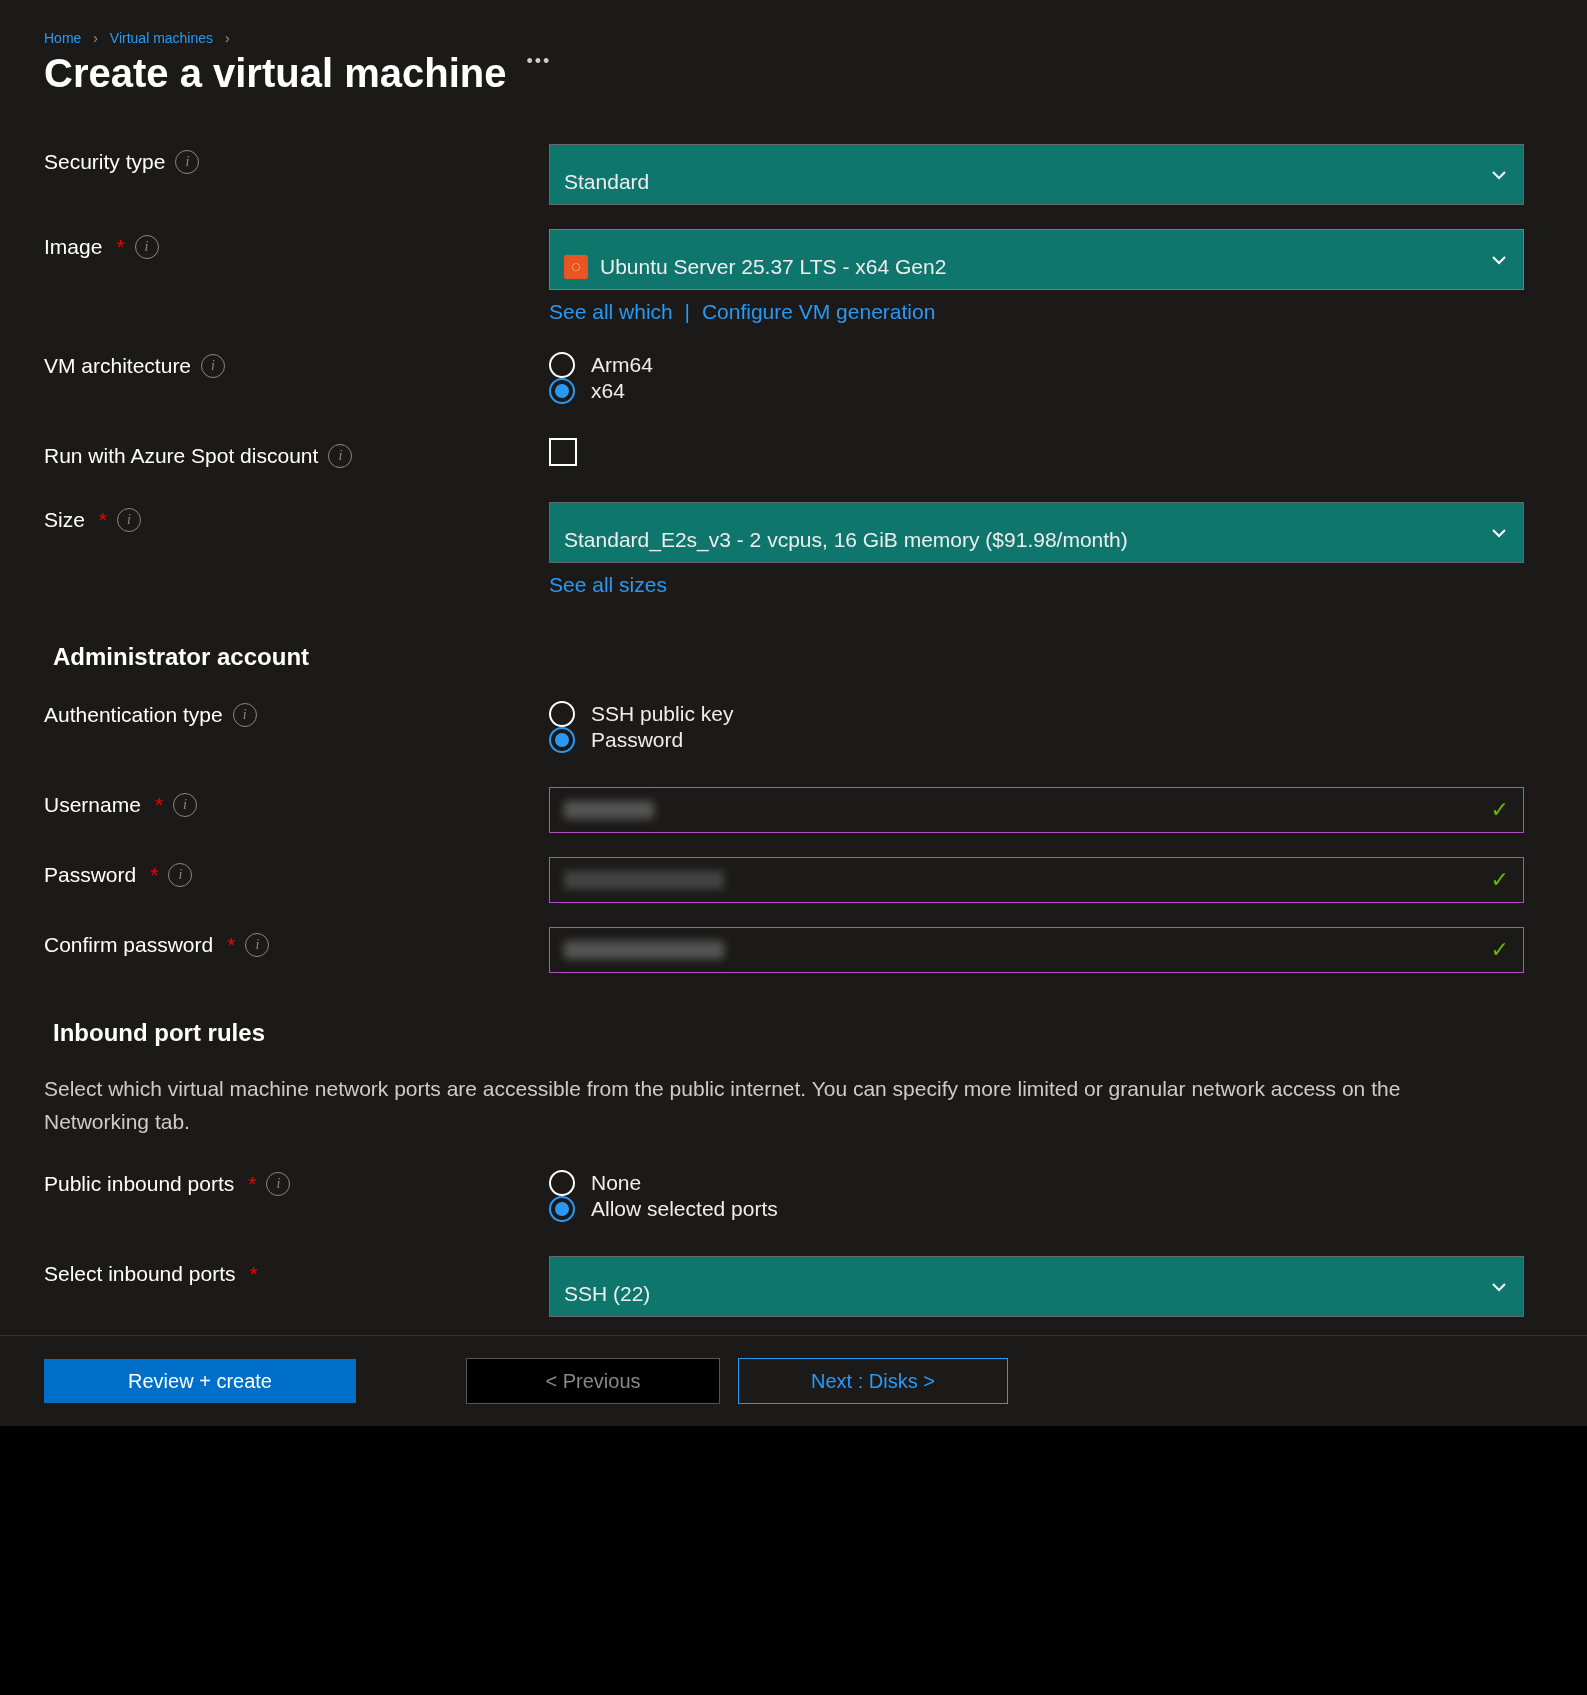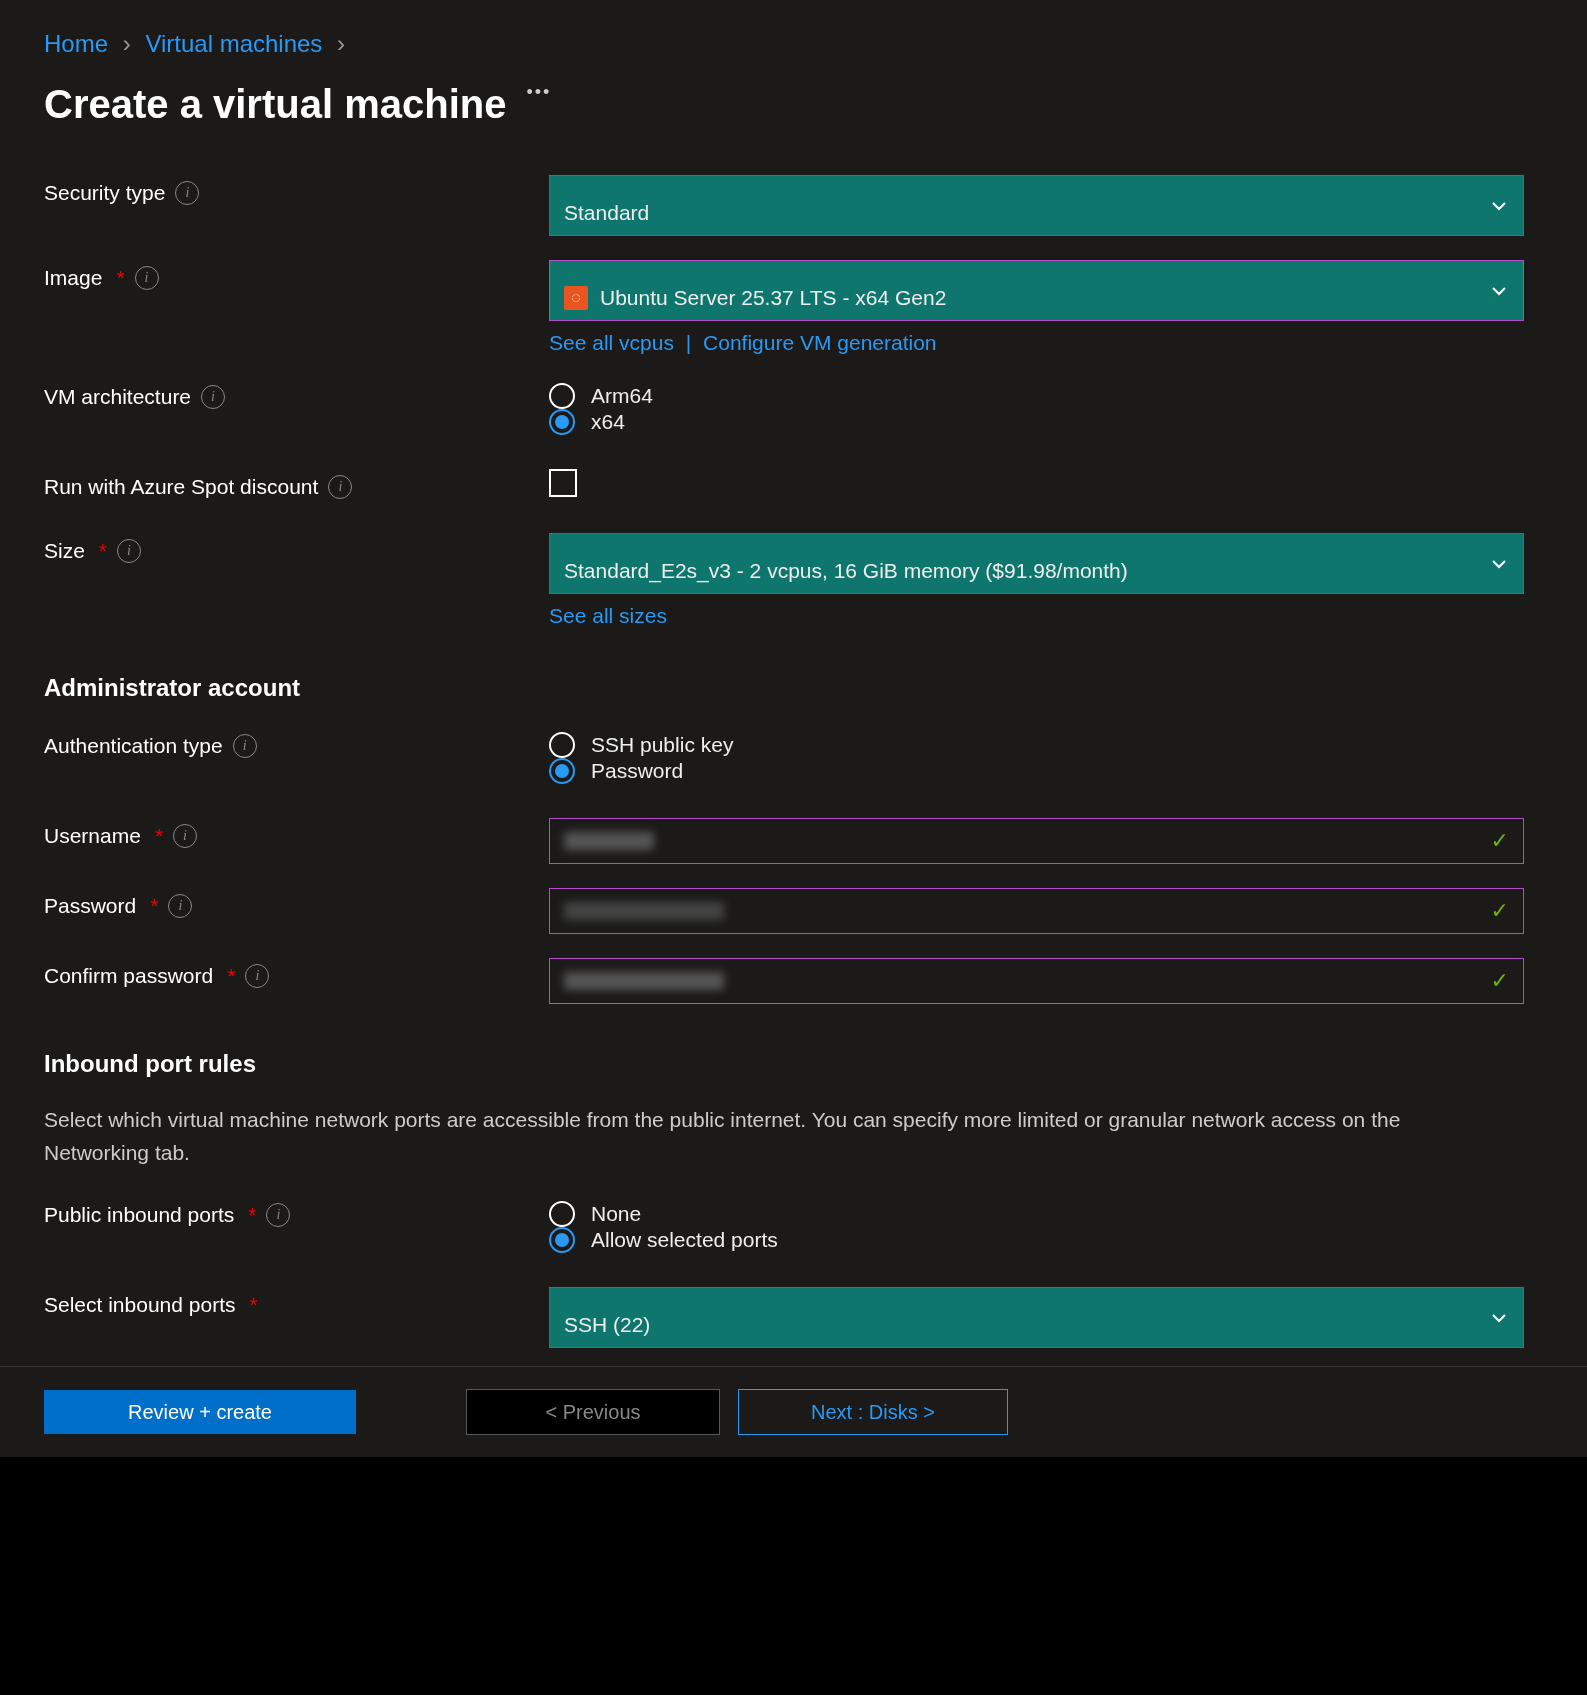--- a/index.html
+++ b/index.html
@@ -1,18 +1,18 @@
 <!DOCTYPE html>
 <html><head>
 <meta charset="utf-8">
 <style>
 html,body{margin:0;padding:0;background:#000;color:#fff;font-family:"Segoe UI",Arial,sans-serif;font-size:20px;font-weight:400}
 .wrap{width:1587px;background:#1b1a19;padding:0;box-sizing:border-box}
 .content{padding:30px 44px 10px 44px}
-.crumbs{font-size:24px;color:#2899f5;margin-bottom:24px}
+.crumbs{font-size:14px;color:#2899f5;margin-bottom:5px}
 .crumbs a{color:#2899f5;text-decoration:none}
 .crumbs .sep{color:#999;margin:0 8px}
 .page-title{display:flex;align-items:flex-start;gap:20px;margin-bottom:48px}
 .page-title h1{font-size:40px;font-weight:600;margin:0}
 .dots{letter-spacing:2px;color:#ccc;font-size:18px}
 .row{display:flex;align-items:flex-start;margin-bottom:24px}
 .row .label{width:505px;flex-shrink:0;display:flex;align-items:center;gap:10px;padding-top:6px;font-size:21px}
 .row .field{flex:1;max-width:975px}
 .req{color:#e00;margin-left:4px}
 .info{display:inline-flex;width:22px;height:22px;border:1.5px solid #888;border-radius:50%;align-items:center;justify-content:center;font-size:14px;color:#888;font-style:italic;font-family:Georgia,serif}
@@ -22,21 +22,21 @@
 .select .osicon{width:24px;height:24px;background:#e95420;display:inline-flex;align-items:center;justify-content:center;color:#fff;margin-right:12px;border-radius:2px;font-size:16px}
 .links{margin-top:10px;font-size:21px}
 .links a{color:#2899f5;text-decoration:none}
 .links .pipe{color:#2899f5;margin:0 6px}
 .radio-group{display:flex;flex-direction:column;padding-top:4px}
 .radio{display:flex;align-items:center;gap:16px;font-size:21px;color:#eee}
 .rcircle{width:26px;height:26px;border:2.5px solid #fff;border-radius:50%;display:flex;align-items:center;justify-content:center;box-sizing:border-box}
 .radio.selected .rcircle{border-color:#2899f5}
 .radio.selected .rcircle::after{content:"";width:14px;height:14px;background:#2899f5;border-radius:50%}
 .checkbox{width:28px;height:28px;border:2px solid #fff;box-sizing:border-box}
-.section-title{font-size:24px;font-weight:600;margin:46px 0 26px 0}
+.section-title{font-size:24px;font-weight:600;margin:46px 0 26px 9px}
 .obsc{display:inline-block;height:18px;border-radius:3px;filter:blur(4px)}
 .input{border:1px solid #b64cc8;height:44px;display:flex;align-items:center;padding:0 44px 0 14px;font-size:21px;position:relative;color:#666}
 .check{position:absolute;right:14px;top:50%;transform:translateY(-50%);color:#6bb700;font-size:22px}
 .desc{font-size:21px;color:#ccc;margin:0 0 28px 0;line-height:1.55;max-width:1460px}
 .footer{border-top:1px solid #333;padding:22px 44px;display:flex;align-items:center;gap:110px}
 .btn{height:44px;font-size:20px;display:inline-flex;align-items:center;justify-content:center;padding:0 26px;border:1px solid transparent;cursor:pointer}
 .btn-primary{background:#006fc9;color:#fff;border:none;min-width:260px}
 .btn-primary span{font-weight:400}
 .btn-disabled{background:#000000;color:#888;border:1px solid #555;min-width:200px}
 .btn-outline{background:#1b1a19;color:#2899f5;border:1px solid #2899f5;min-width:216px}
@@ -83,21 +83,21 @@
       </div>
       <div class="field">
         <div class="select purple">
           <span class="osicon">◌</span>
           <span>Ubuntu Server 25.37 LTS - x64 Gen2</span>
           <svg class="chev" viewBox="0 0 20 20">
               <path d="M4 7l6 6 6-6" stroke="#fff" stroke-width="2" fill="none"></path>
             </svg>
         </div>
         <div class="links">
-          <a href="#">See all vcpus</a>
+          <a href="#">See all which</a>
           <span class="pipe">|</span>
           <a href="#">Configure VM generation</a>
         </div>
       </div>
     </div>
 
     <div class="row">
       <div class="label">
         <span>VM architecture</span>
         <span class="info">i</span>

